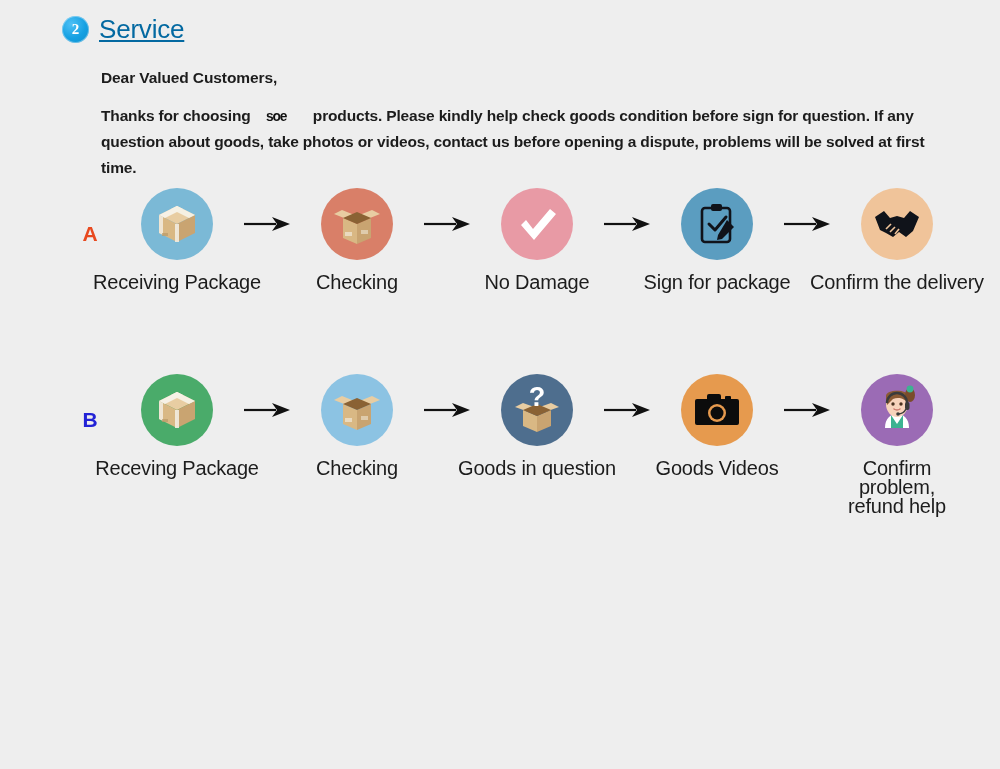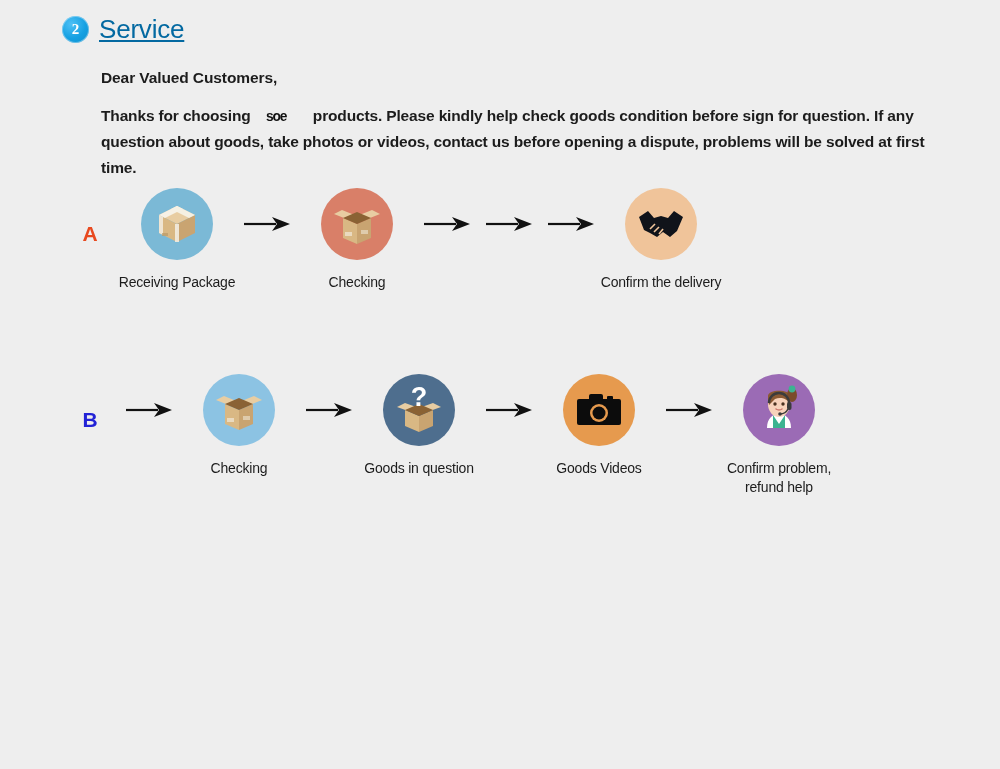--- a/index.html
+++ b/index.html
@@ -47,21 +47,21 @@
   .letter-b { left: 75px; top: 408px; color: #2222d6; }
 
   .steps { display: flex; align-items: flex-start; margin-left: 118px; }
   .step { width: 118px; display: flex; flex-direction: column; align-items: center; }
   .circle {
     width: 72px; height: 72px; border-radius: 50%;
     display: flex; align-items: center; justify-content: center;
     position: relative; overflow: hidden;
   }
   .step-label {
-    margin-top: 13px; font-size: 14px; color: #1c1c1c;
+    margin-top: 13px; font-size: 20px; color: #1c1c1c;
     font-weight: 500; text-align: center; line-height: 19px; letter-spacing: -0.2px;
     white-space: nowrap;
   }
   .step-label.wrap { white-space: normal; width: 135px; }
 
   .arrow { width: 62px; height: 72px; display: flex; align-items: center; justify-content: center; }
   .arrow svg { display: block; }
 
   
   .bottom { position: absolute; left: 0; top: 548px; width: 1000px; height: 221px; }
@@ -131,28 +131,47 @@
         <div class="step-label">Checking</div>
       </div>
 
       <div class="arrow">
         <svg width="46" height="18" viewBox="0 0 46 18">
             <line x1="0" y1="9" x2="32" y2="9" stroke="#111" stroke-width="2.2"></line>
             <polygon points="28,2 46,9 28,16 33,9" fill="#111"></polygon>
           </svg>
       </div>
 
-
-      <div class="arrow">
-        <svg width="46" height="18" viewBox="0 0 46 18">
-            <line x1="0" y1="9" x2="32" y2="9" stroke="#111" stroke-width="2.2"></line>
-            <polygon points="28,2 46,9 28,16 33,9" fill="#111"></polygon>
-          </svg>
-      </div>
-
+      <div class="step">
+        <div class="circle" style="background:#e89aa5">
+          <svg class="icn" width="48" height="48" viewBox="0 0 48 48">
+            <path d="M8 25 L13 20 L20 29 L37 9 L43 14 L21 40 Z" fill="#ffffff"></path>
+          </svg>
+        </div>
+        <div class="step-label">No Damage</div>
+      </div>
+
+      <div class="arrow">
+        <svg width="46" height="18" viewBox="0 0 46 18">
+            <line x1="0" y1="9" x2="32" y2="9" stroke="#111" stroke-width="2.2"></line>
+            <polygon points="28,2 46,9 28,16 33,9" fill="#111"></polygon>
+          </svg>
+      </div>
+
+      <div class="step">
+        <div class="circle" style="background:#5b9dc0">
+          <svg class="icn" width="46" height="46" viewBox="0 0 46 46">
+            <rect x="8" y="7" width="28" height="34" rx="3" fill="none" stroke="#10131a" stroke-width="2.6"></rect>
+            <rect x="17" y="3" width="11" height="7" rx="2" fill="#10131a"></rect>
+            <polyline points="15,23 21,29 32,16" fill="none" stroke="#10131a" stroke-width="3" stroke-linecap="round" stroke-linejoin="round"></polyline>
+            <path d="M33 19 L40 26 L28 38 L23 39 L24 34 Z" fill="#10131a"></path>
+          </svg>
+        </div>
+        <div class="step-label">Sign for package</div>
+      </div>
 
       <div class="arrow">
         <svg width="46" height="18" viewBox="0 0 46 18">
             <line x1="0" y1="9" x2="32" y2="9" stroke="#111" stroke-width="2.2"></line>
             <polygon points="28,2 46,9 28,16 33,9" fill="#111"></polygon>
           </svg>
       </div>
 
       <div class="step">
         <div class="circle" style="background:#f0c49a">
@@ -165,20 +184,35 @@
         </div>
         <div class="step-label">Confirm the delivery</div>
       </div>
 
     </div>
   </div>
 
   <div class="flow-row row-b">
     <div class="steps">
 
+      <div class="step">
+        <div class="circle" style="background:#4aab6a">
+          <svg class="icn" width="48" height="48" viewBox="0 0 48 48">
+            <polygon points="24,6 42,15 24,24 6,15" fill="#e8cda2"></polygon>
+            <polygon points="6,15 24,24 24,42 6,33" fill="#d9b884"></polygon>
+            <polygon points="42,15 24,24 24,42 42,33" fill="#c9a471"></polygon>
+            <polygon points="24,6 30,9 12,18 6,15" fill="#f6f1e6"></polygon>
+            <polygon points="18,9 24,6 42,15 36,18" fill="#f6f1e6" opacity="0.95"></polygon>
+            <rect x="22" y="24" width="4" height="18" fill="#f2ece0" opacity="0.9"></rect>
+            <polygon points="6,15 10,17 10,35 6,33" fill="#f2ece0" opacity="0.85"></polygon>
+            <rect x="9" y="33" width="6" height="3" fill="#b99a68" opacity="0.7"></rect>
+          </svg>
+        </div>
+        <div class="step-label">Receving Package</div>
+      </div>
 
       <div class="arrow">
         <svg width="46" height="18" viewBox="0 0 46 18">
             <line x1="0" y1="9" x2="32" y2="9" stroke="#111" stroke-width="2.2"></line>
             <polygon points="28,2 46,9 28,16 33,9" fill="#111"></polygon>
           </svg>
       </div>
 
       <div class="step">
         <div class="circle" style="background:#8cc3e3">

